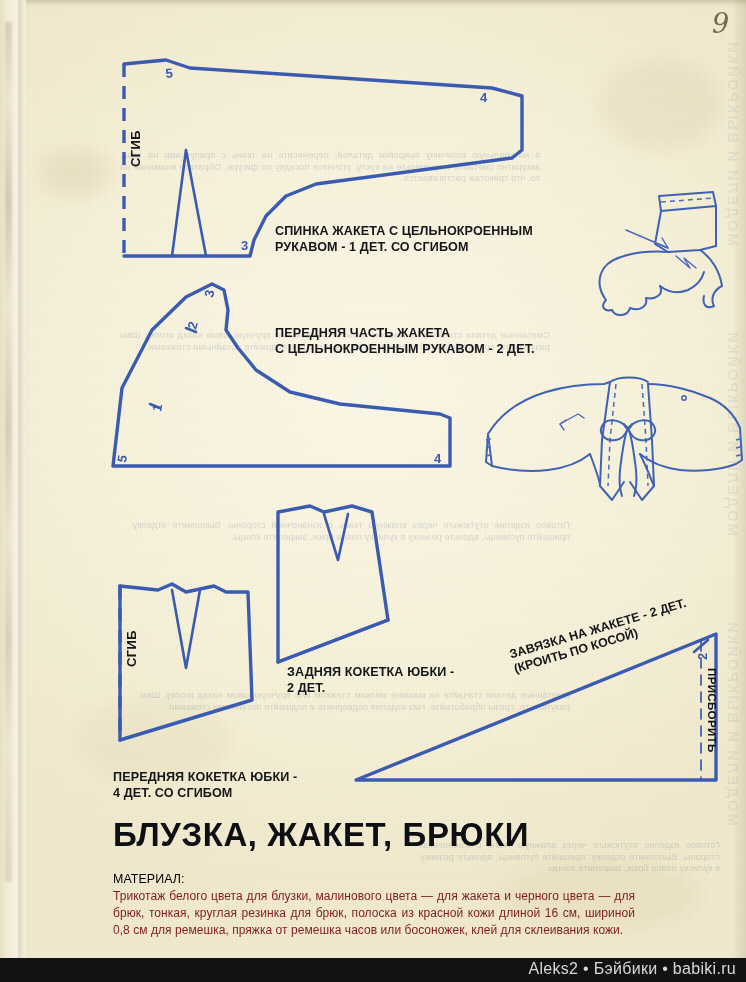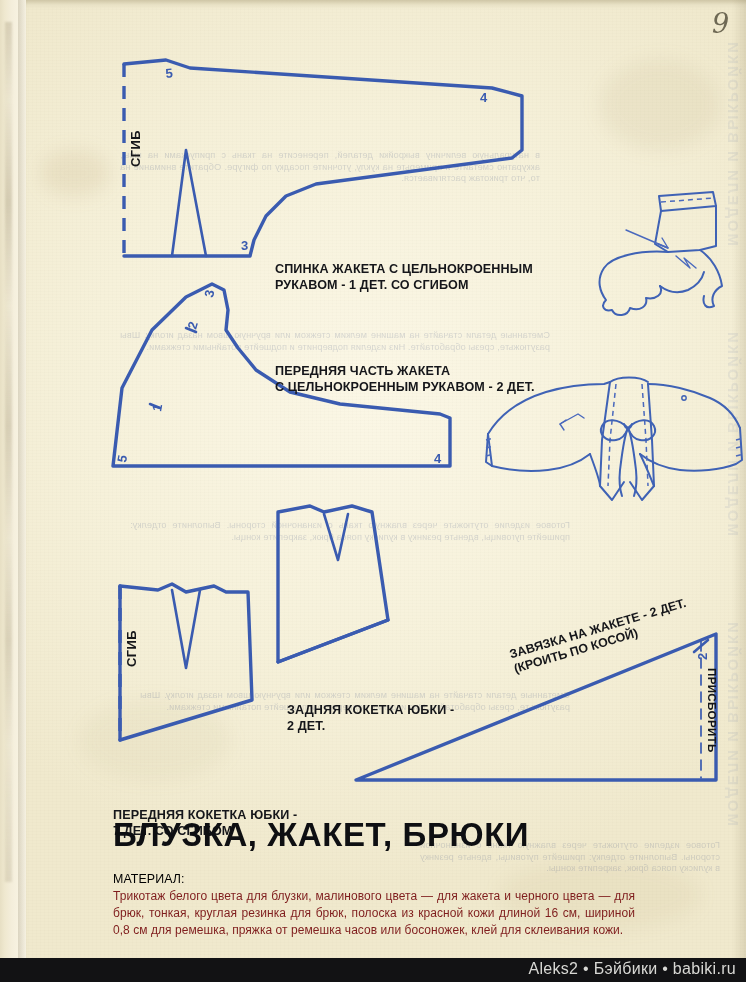--- a/index.html
+++ b/index.html
@@ -106,21 +106,20 @@
 
   
   .label {
     position: absolute;
     color: #15161a;
     font-weight: 700;
     font-size: 12.6px;
     line-height: 15.5px;
     letter-spacing: .1px;
     white-space: pre-line;
-    margin-top: 38px;
   }
   .fold-label {
     position: absolute;
     color: #15161a;
     font-weight: 700;
     font-size: 13px;
     letter-spacing: .4px;
     writing-mode: vertical-rl;
     transform: rotate(180deg);
   }
@@ -419,21 +418,21 @@
   <div class="label" style="left:275px;top:224px;width:290px;">СПИНКА ЖАКЕТА С ЦЕЛЬНОКРОЕННЫМ
 РУКАВОМ - 1 ДЕТ. СО СГИБОМ</div>
 
   <div class="label" style="left:275px;top:326px;width:300px;">ПЕРЕДНЯЯ ЧАСТЬ ЖАКЕТА
 С ЦЕЛЬНОКРОЕННЫМ РУКАВОМ - 2 ДЕТ.</div>
 
   <div class="label" style="left:287px;top:665px;width:230px;">ЗАДНЯЯ КОКЕТКА ЮБКИ -
 2 ДЕТ.</div>
 
   <div class="label" style="left:113px;top:770px;width:230px;">ПЕРЕДНЯЯ КОКЕТКА ЮБКИ -
-7 ДЕТ. СО СГИБОМ</div>
+4 ДЕТ. СО СГИБОМ</div>
 
   <div class="tie-label" style="left:508px;top:648px;width:240px;">ЗАВЯЗКА НА ЖАКЕТЕ - 2 ДЕТ.
 (КРОИТЬ ПО КОСОЙ)</div>
 
   <div class="gather-label" style="left:706px;top:668px;">ПРИСБОРИТЬ</div>
 
   <div class="headline" style="left:113px;top:816px;">БЛУЗКА, ЖАКЕТ, БРЮКИ</div>
 
   <div class="mat-head" style="left:113px;top:872px;">МАТЕРИАЛ:</div>
 

